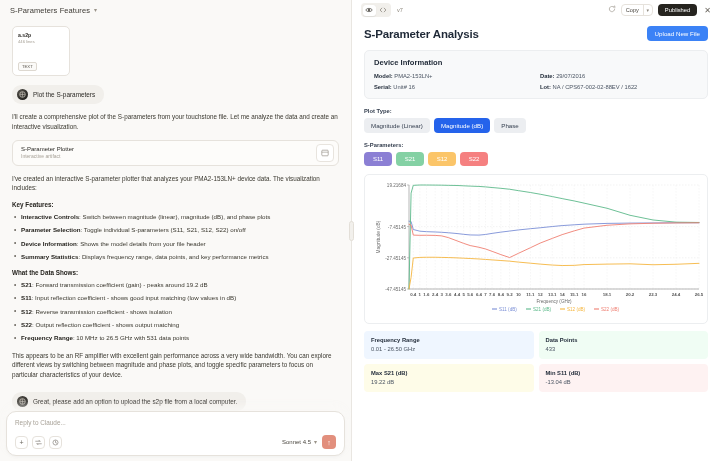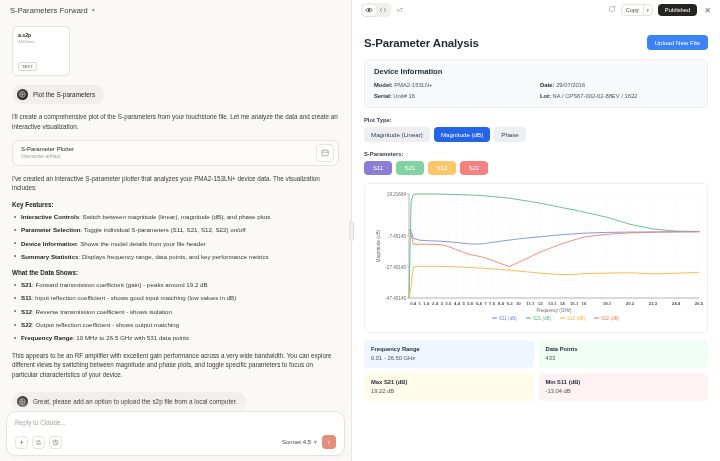--- a/index.html
+++ b/index.html
@@ -158,21 +158,21 @@
     border-left: 1px solid #e6e2dc; width: 9px;
     display: flex; align-items: center; justify-content: center; color: #8e887e; font-size: 5px;
   }
   .published {
     background: #26241f; color: #fff; font-size: 5.8px; font-weight: 500;
     border-radius: 4px; padding: 0 7px; height: 12px;
     display: flex; align-items: center;
   }
   .close-x { color: #6b675f; font-size: 8px; padding: 0 2px; }
 
-  .art-body { flex: 1 1 auto; overflow: hidden; padding: 0 12px; margin-top: 9px; }
+  .art-body { flex: 1 1 auto; overflow: hidden; padding: 0 12px; }
 
   .art-head-row {
     display: flex; align-items: center; justify-content: space-between;
     margin-top: 6px;
   }
   .art-h1 { font-size: 11.5px; font-weight: 700; color: #1f2937; letter-spacing: -.15px; }
   .upload-btn {
     background: #3b82f6; color: #fff; font-size: 6.2px; font-weight: 500;
     border-radius: 4px; padding: 4px 8px;
   }
@@ -221,21 +221,21 @@
   .s-red { background: #fef2f2; }
 </style>
 </head>
 <body>
 
 <div class="app">
 
   <div class="chat-pane">
 
     <div class="chat-topbar">
-      <span class="chat-title">S-Parameters Forward</span>
+      <span class="chat-title">S-Parameters Features</span>
       <span class="chev">▾</span>
     </div>
 
     <div class="chat-scroll">
 
       <div class="file-card">
         <div>
           <div class="file-name">a.s2p</div>
           <div class="file-sub">446 lines</div>
         </div>

